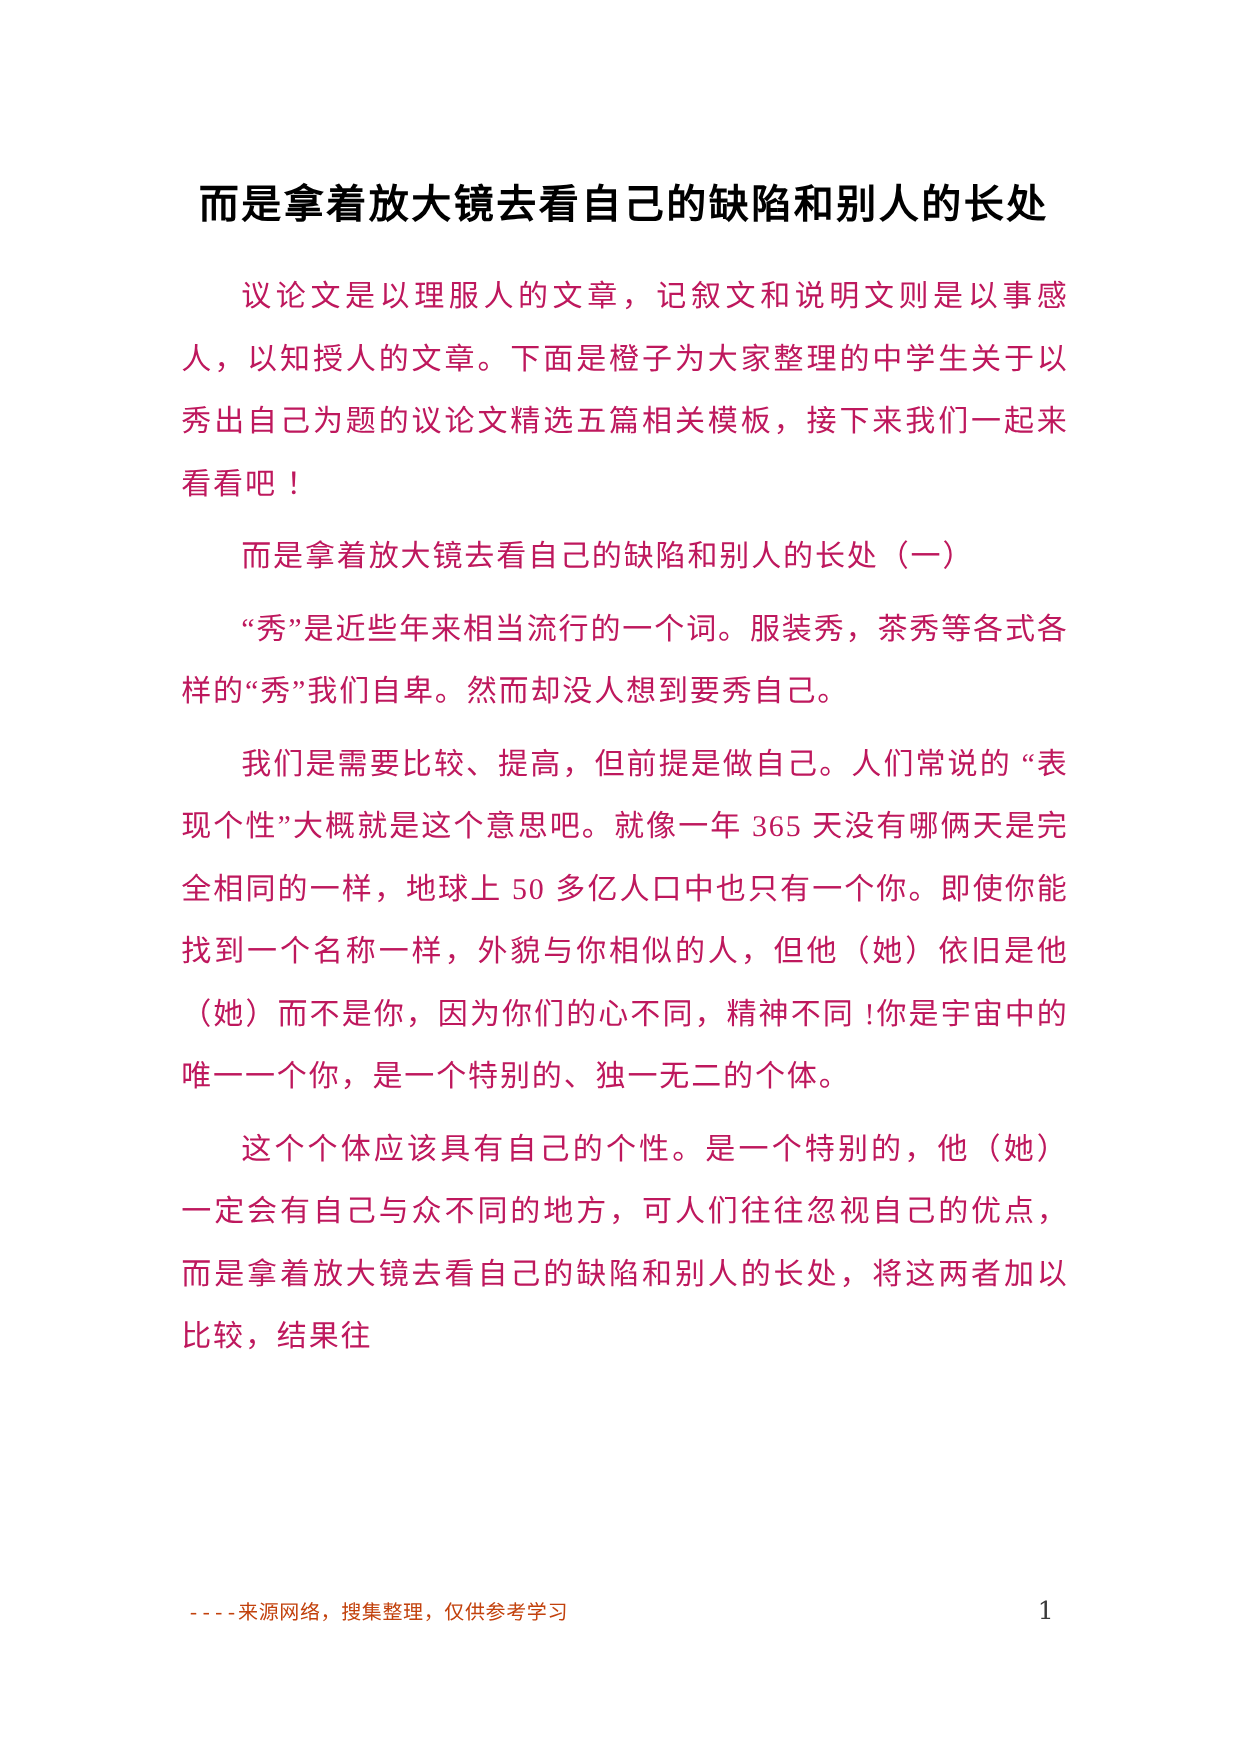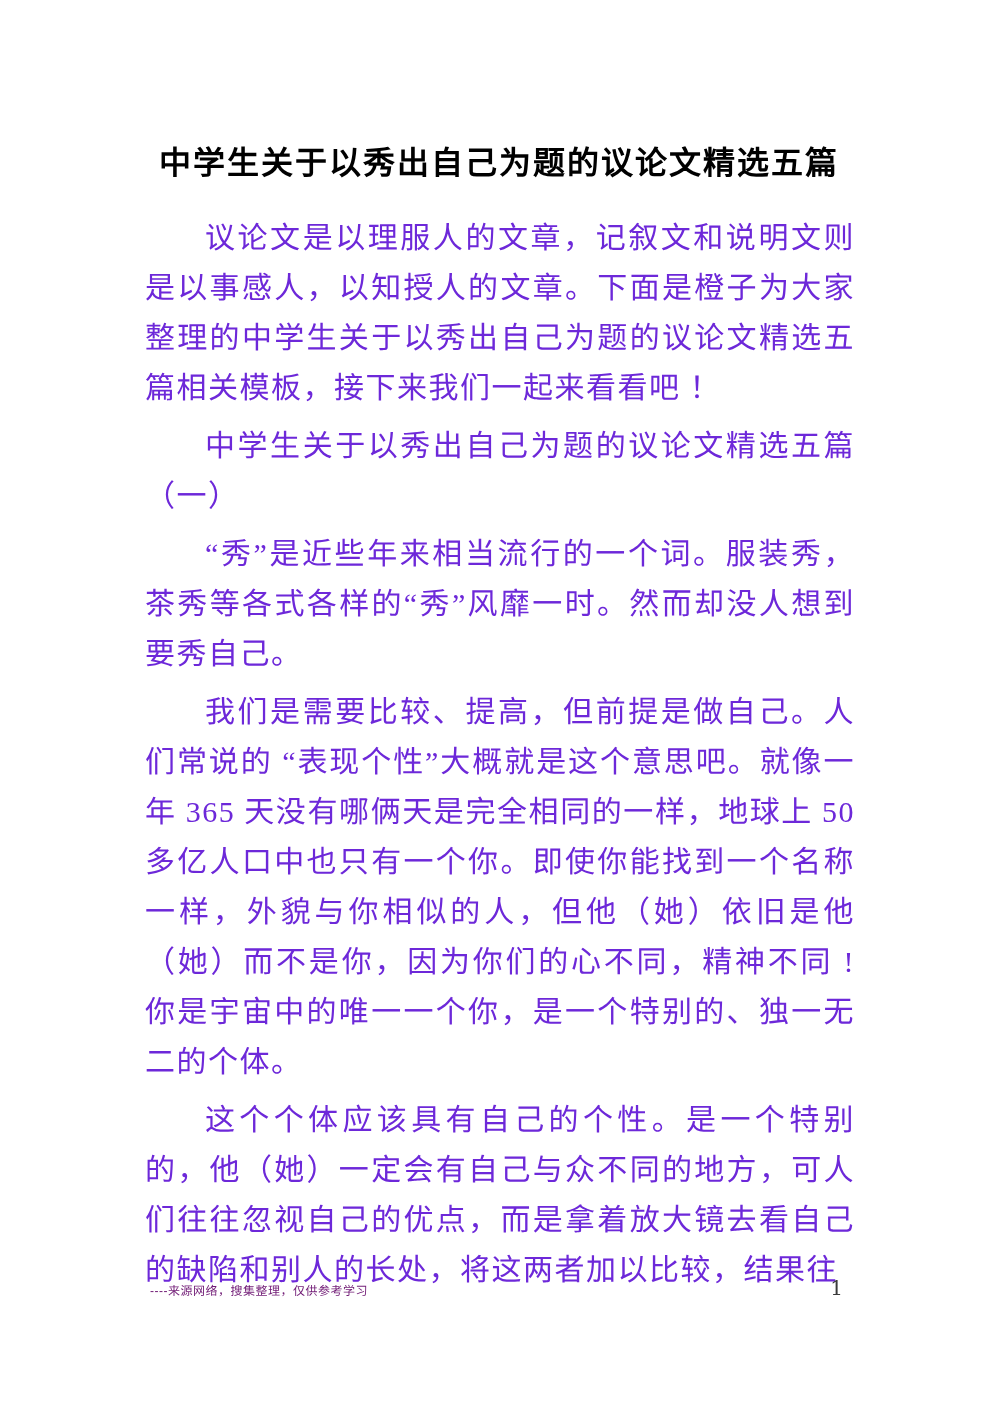--- a/index.html
+++ b/index.html
@@ -26,62 +26,62 @@
     text-align: center;
     letter-spacing: 2px;
     color: #000000;
   }
   .doc-body {
     margin-top: 28px;
     padding: 0 138px 0 145px;
   }
   .doc-body p {
     margin: 0 0 8px 0;
-    font-size: 30px;
+    font-size: 24px;
     line-height: 50px;
     letter-spacing: 1.5px;
     text-align: justify;
     text-justify: inter-ideograph;
     text-indent: 2em;
-    color: #6d28d9;
+    color: #be185d;
   }
   .doc-footer {
     position: absolute;
     left: 0;
     top: 1276px;
     width: 993px;
     box-sizing: border-box;
     padding: 0 150px 0 150px;
     display: flex;
     justify-content: space-between;
     align-items: baseline;
   }
   .footer-note {
-    font-size: 12px;
-    color: #701a75;
+    font-size: 16px;
+    color: #c2410c;
     letter-spacing: 0.5px;
-    font-family: Liberation Sans, sans-serif;
+    font-family: Liberation Mono, monospace;
   }
   .page-number {
     font-size: 20px;
     color: #3a3a3a;
     font-family: "DejaVu Serif", "Liberation Serif", serif;
   }
 </style>
 </head>
 <body>
 
 <div class="page">
 
-  <h1 class="doc-title">中学生关于以秀出自己为题的议论文精选五篇</h1>
+  <h1 class="doc-title">而是拿着放大镜去看自己的缺陷和别人的长处</h1>
 
   <div class="doc-body">
     <p>议论文是以理服人的文章，记叙文和说明文则是以事感人，以知授人的文章。下面是橙子为大家整理的中学生关于以秀出自己为题的议论文精选五篇相关模板，接下来我们一起来看看吧 ！</p>
-    <p>中学生关于以秀出自己为题的议论文精选五篇（一）</p>
-    <p>“秀”是近些年来相当流行的一个词。服装秀，茶秀等各式各样的“秀”风靡一时。然而却没人想到要秀自己。</p>
+    <p>而是拿着放大镜去看自己的缺陷和别人的长处（一）</p>
+    <p>“秀”是近些年来相当流行的一个词。服装秀，茶秀等各式各样的“秀”我们自卑。然而却没人想到要秀自己。</p>
     <p>我们是需要比较、提高，但前提是做自己。人们常说的 “表现个性”大概就是这个意思吧。就像一年 365 天没有哪俩天是完全相同的一样，地球上 50 多亿人口中也只有一个你。即使你能找到一个名称一样，外貌与你相似的人，但他（她）依旧是他（她）而不是你，因为你们的心不同，精神不同 !你是宇宙中的唯一一个你，是一个特别的、独一无二的个体。</p>
     <p>这个个体应该具有自己的个性。是一个特别的，他（她）一定会有自己与众不同的地方，可人们往往忽视自己的优点，而是拿着放大镜去看自己的缺陷和别人的长处，将这两者加以比较，结果往</p>
   </div>
 
   <div class="doc-footer">
     <span class="footer-note">----来源网络，搜集整理，仅供参考学习</span>
     <span class="page-number">1</span>
   </div>
 
 </div>

